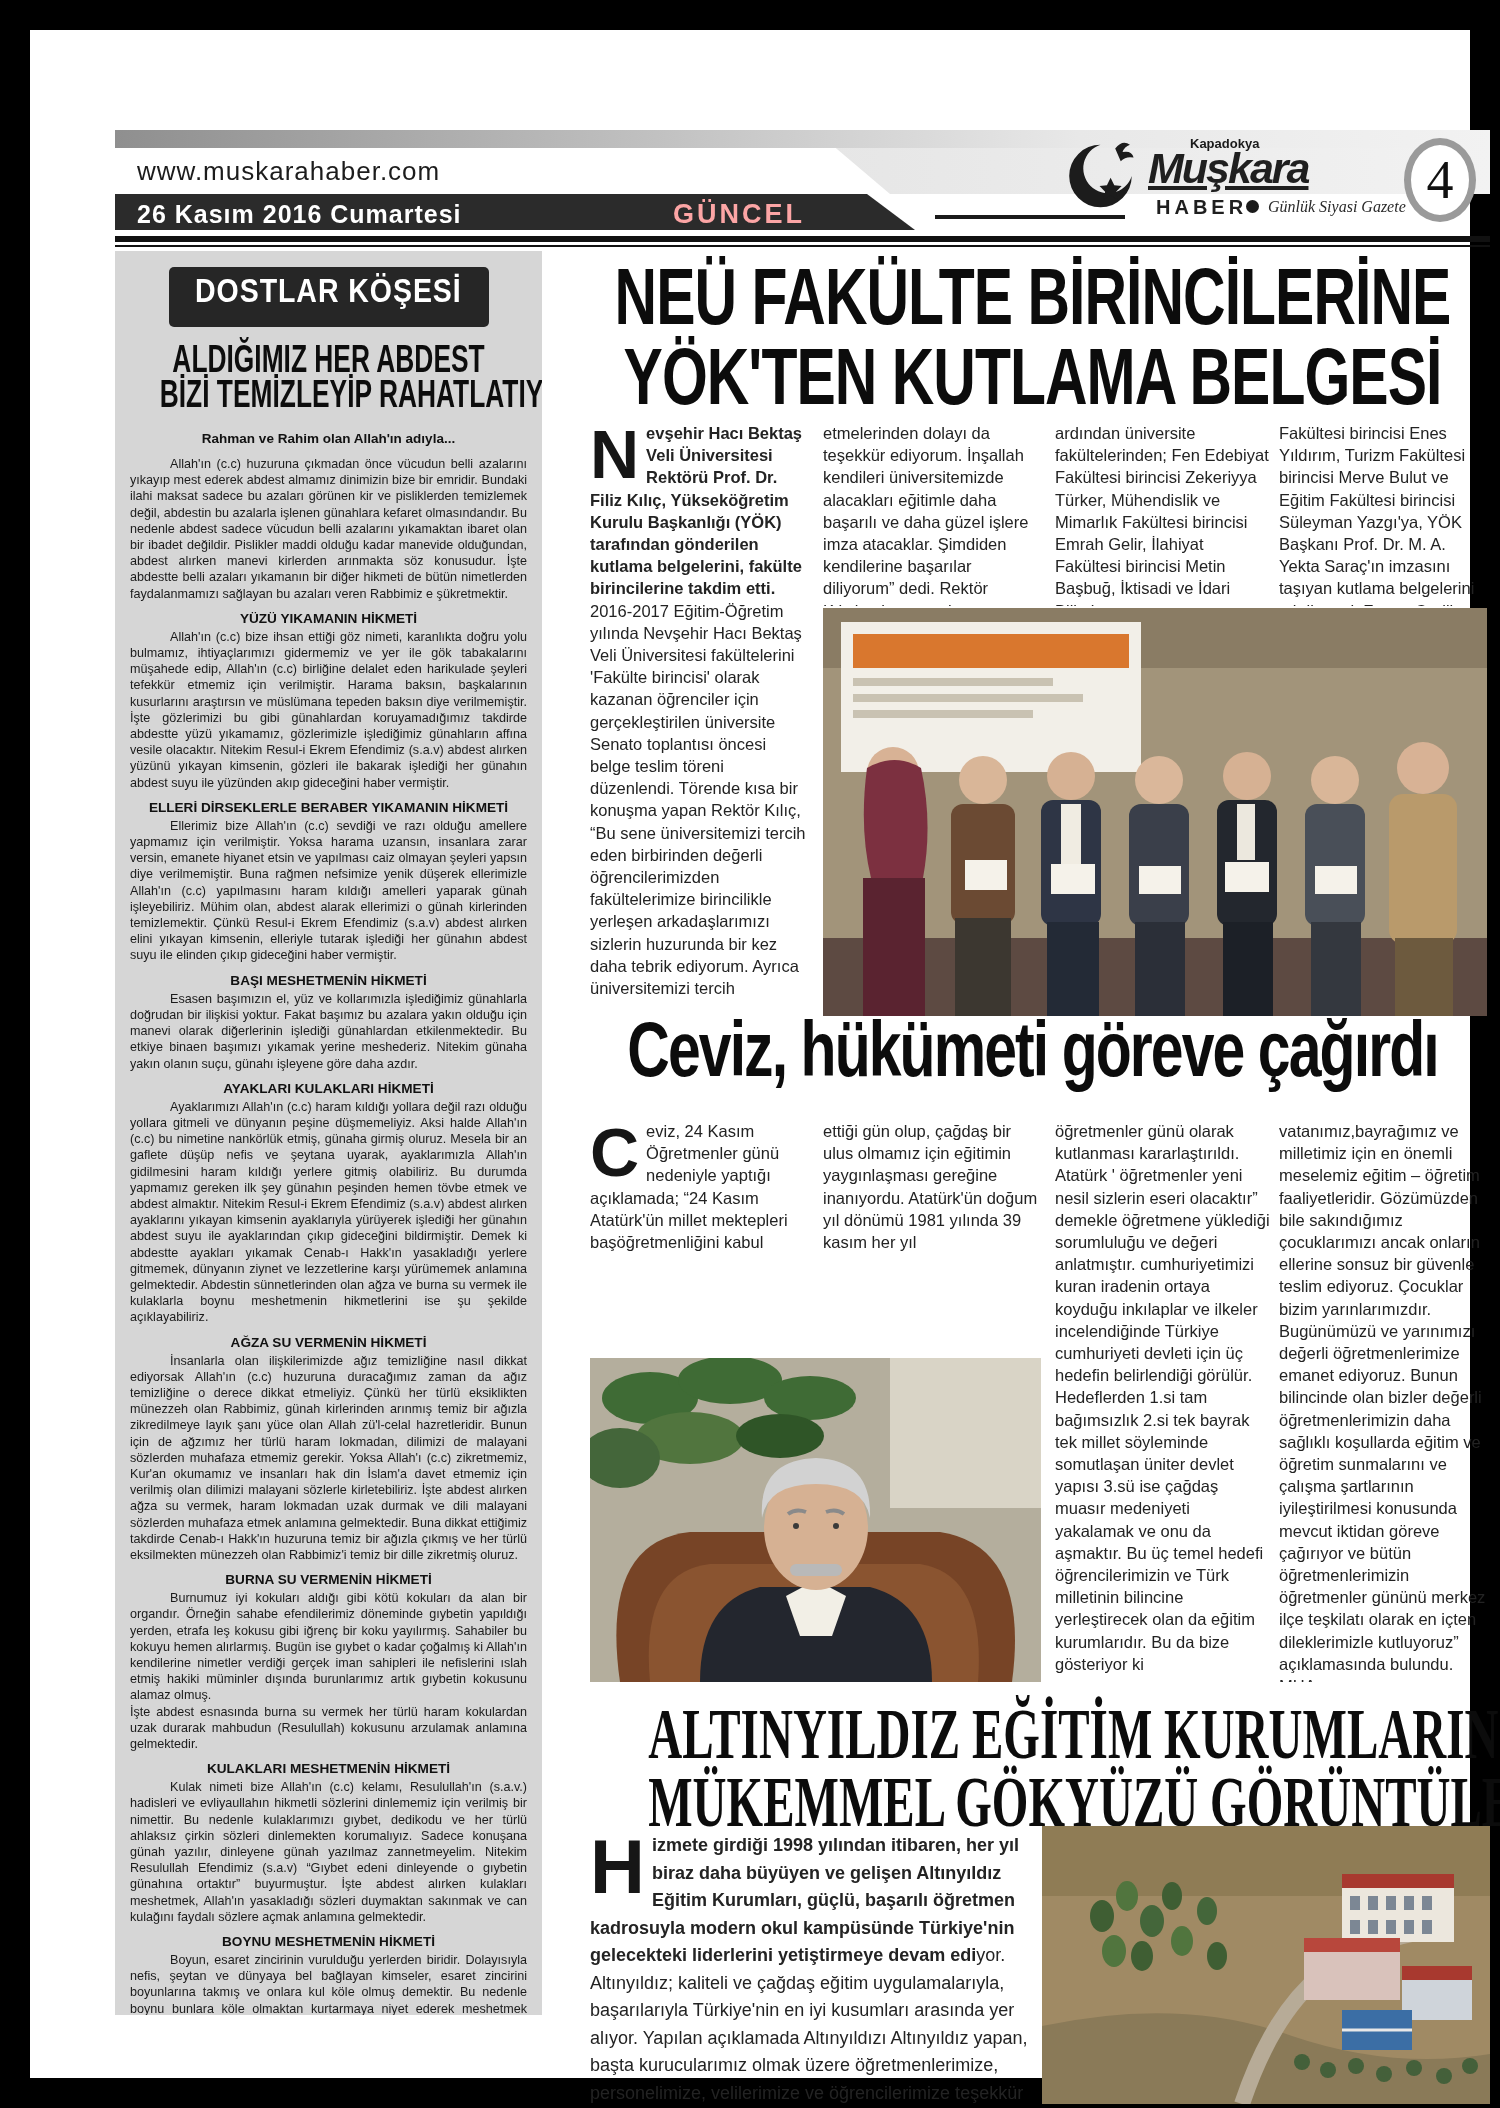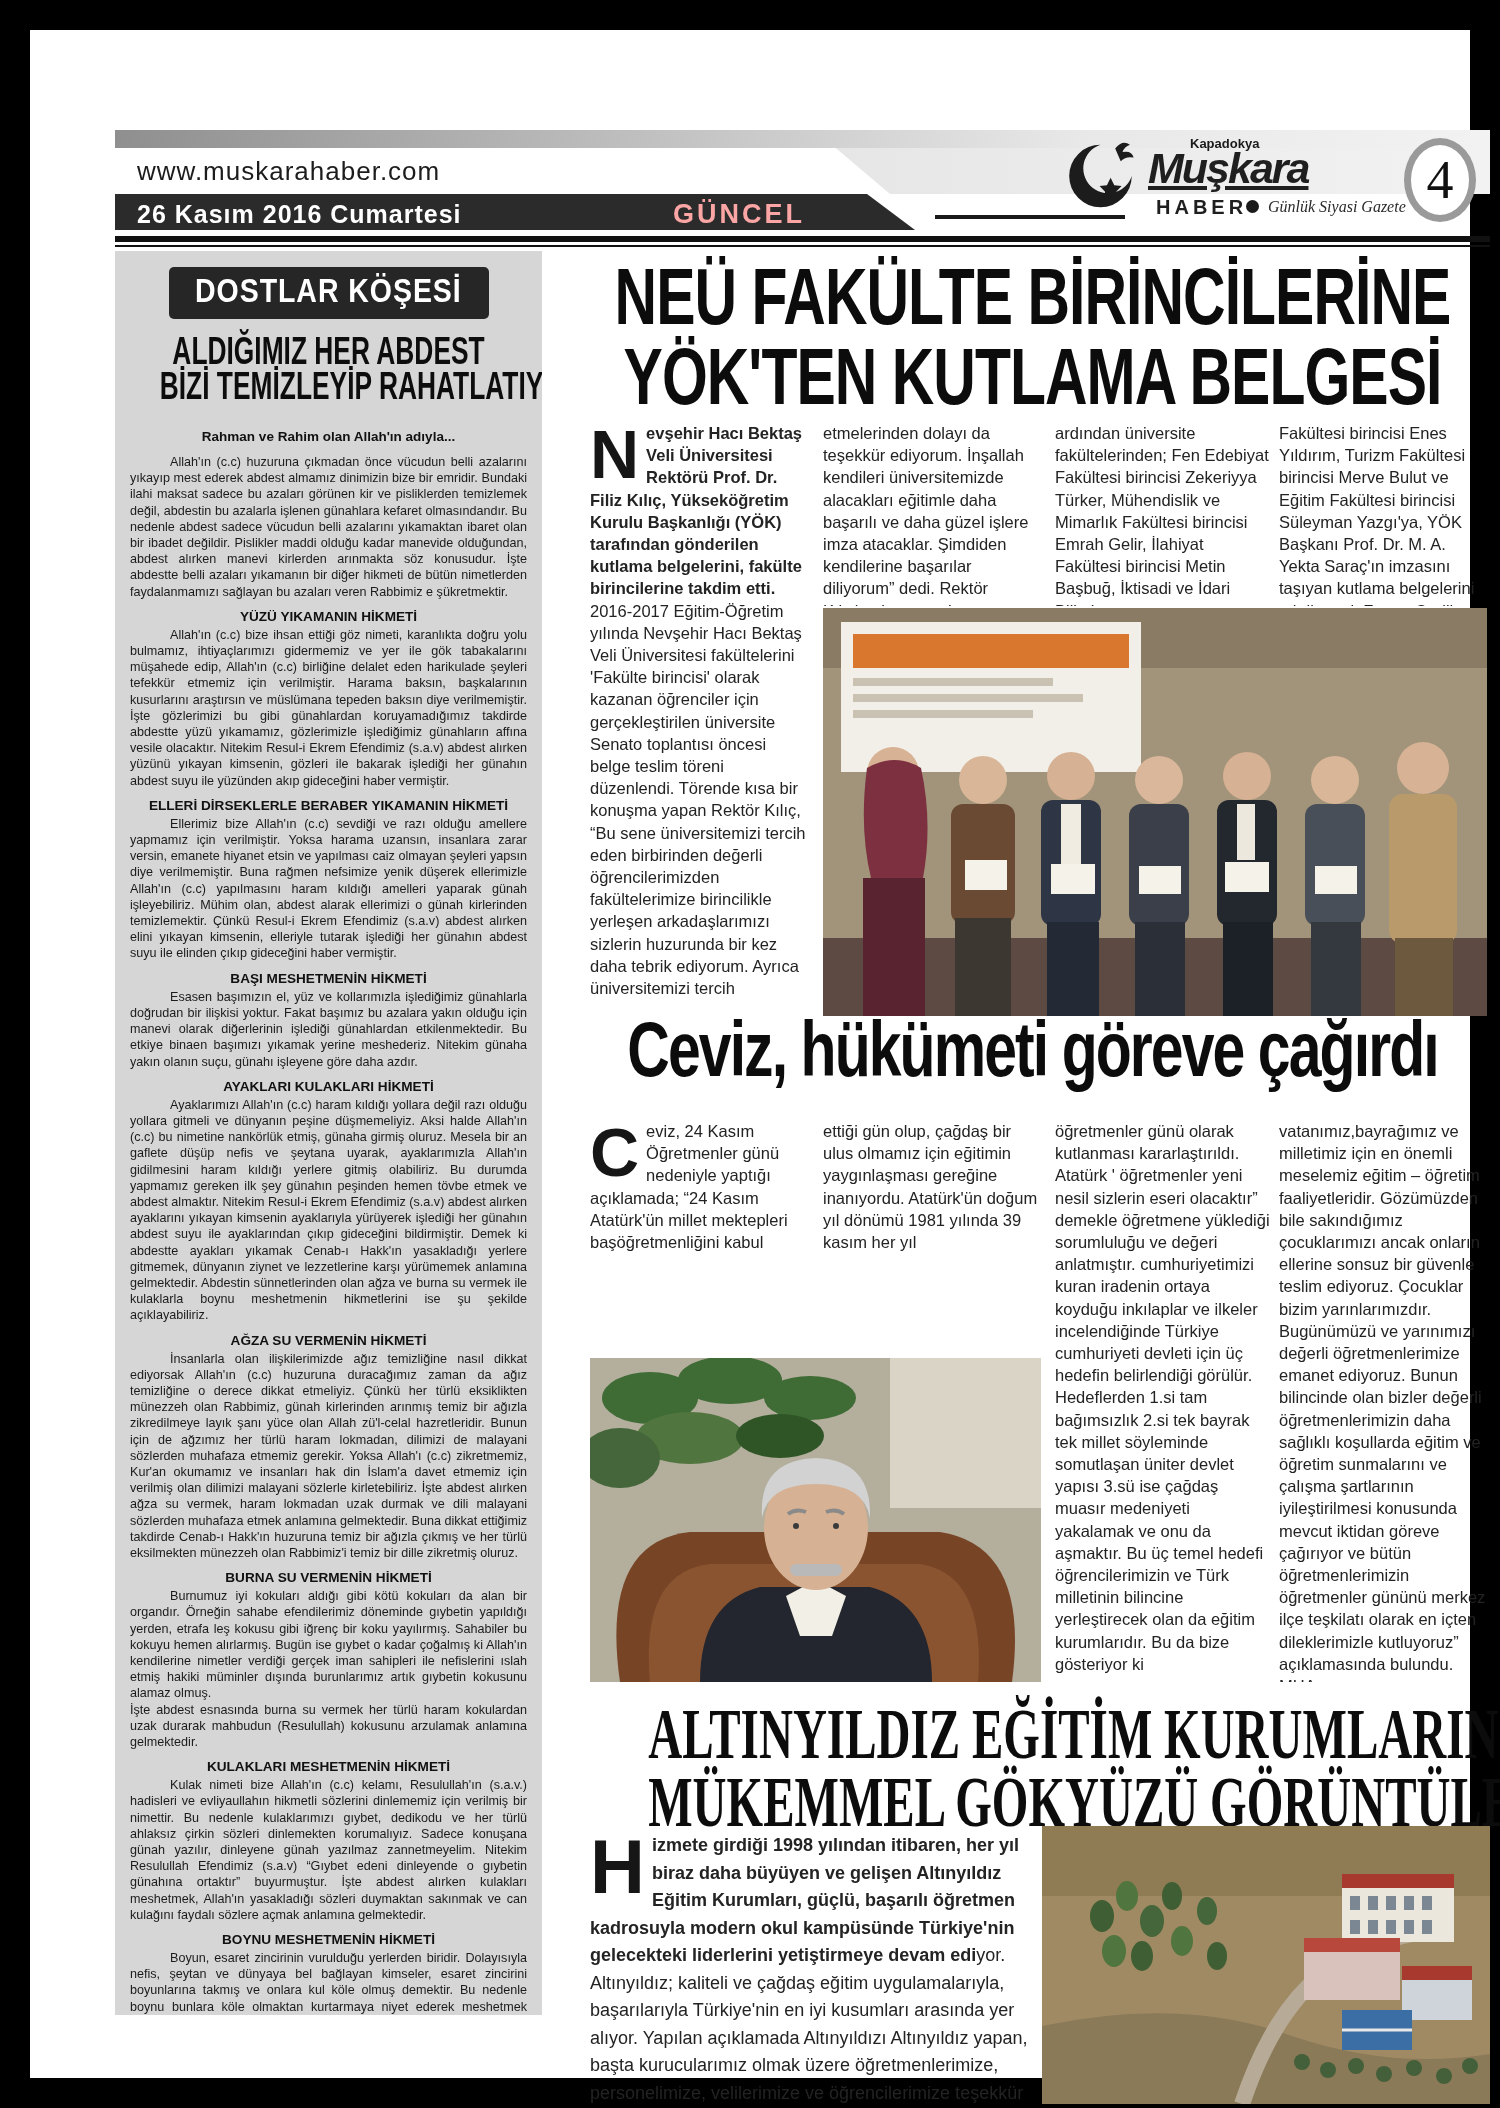--- a/index.html
+++ b/index.html
@@ -19,25 +19,25 @@
   .logo-muskara{position:absolute;left:88px;top:16px;font-size:43px;font-weight:bold;font-style:italic;color:#1f1f1f;letter-spacing:-2px;text-decoration:underline;}
   .logo-haber{position:absolute;left:96px;top:68px;font-size:20px;font-weight:bold;color:#1f1f1f;letter-spacing:4px;}
   .logo-dot{position:absolute;left:186px;top:72px;width:13px;height:13px;border-radius:50%;background:#1a1a1a;}
   .logo-tag{position:absolute;left:208px;top:70px;font-size:16px;font-style:italic;font-family:"Liberation Serif",serif;color:#2a2a2a;white-space:nowrap;}
   .pagenum{position:absolute;left:1374px;top:108px;width:72px;height:84px;border:7px solid #9a9a9a;border-radius:50%;background:#fff;box-sizing:border-box;text-align:center;}
   .pagenum span{font-family:"Liberation Serif",serif;font-size:54px;line-height:70px;color:#111;}
   .dbl-rule-a{position:absolute;left:85px;top:206px;width:1375px;height:6px;background:#111;}
   .dbl-rule-b{position:absolute;left:85px;top:215px;width:1375px;height:2px;background:#111;}
   
   .graybox{position:absolute;left:85px;top:221px;width:427px;height:1764px;background:#d6d6d6;box-sizing:border-box;padding:14px 15px 0 15px;overflow:hidden;}
-  .banner{width:320px;margin:2px auto 14px auto;background:#262626;border-radius:5px;padding:7px 0 11px 0;text-align:center;}
+  .banner{width:320px;margin:2px auto 14px auto;background:#262626;border-radius:5px;padding:7px 0 19px 0;text-align:center;}
   .banner span{color:#fff;font-size:30px;font-weight:bold;letter-spacing:1px;display:inline-block;transform:scale(0.95,1.1);}
   .lc-headline{text-align:center;margin:4px 0 10px 0;}
   .lc-headline div{font-weight:bold;font-size:31px;line-height:35px;color:#0d0d0d;transform:scale(0.85,1.25);transform-origin:center;white-space:nowrap;}
-  .bismillah{text-align:center;font-weight:bold;font-size:13.5px;margin:26px 0 10px 0;color:#111;}
+  .bismillah{text-align:center;font-weight:bold;font-size:13.5px;margin:20px 0 10px 0;color:#111;}
   .graybox p{font-size:12.6px;line-height:16.2px;text-align:justify;color:#1b1b1b;margin:0 0 6px 0;text-indent:40px;white-space:pre-line;}
   .graybox h3{font-size:13.6px;font-weight:bold;text-align:center;color:#111;margin:9px 0 3px 0;}
   
   .hl-wrap{position:absolute;left:545px;width:915px;text-align:center;}
   .hl1{font-weight:bold;font-size:62px;line-height:66px;color:#0c0c0c;letter-spacing:-1px;transform:scale(0.95,1.3);transform-origin:center top;white-space:nowrap;}
   .hl-ceviz{font-weight:bold;font-size:62px;color:#0c0c0c;letter-spacing:-2px;transform:scale(0.95,1.25);transform-origin:center top;white-space:nowrap;}
   .hl-serif{font-family:"Liberation Serif",serif;font-weight:bold;font-size:56px;line-height:60px;color:#0c0c0c;transform:scale(0.84,1.3);transform-origin:center top;white-space:nowrap;}
   .col{position:absolute;font-size:16.5px;line-height:22.2px;color:#232323;overflow:hidden;}
   .col .lead{font-weight:bold;}
   .dropcap{float:left;font-size:68px;line-height:54px;font-weight:bold;color:#161616;margin:5px 7px 0 0;}

